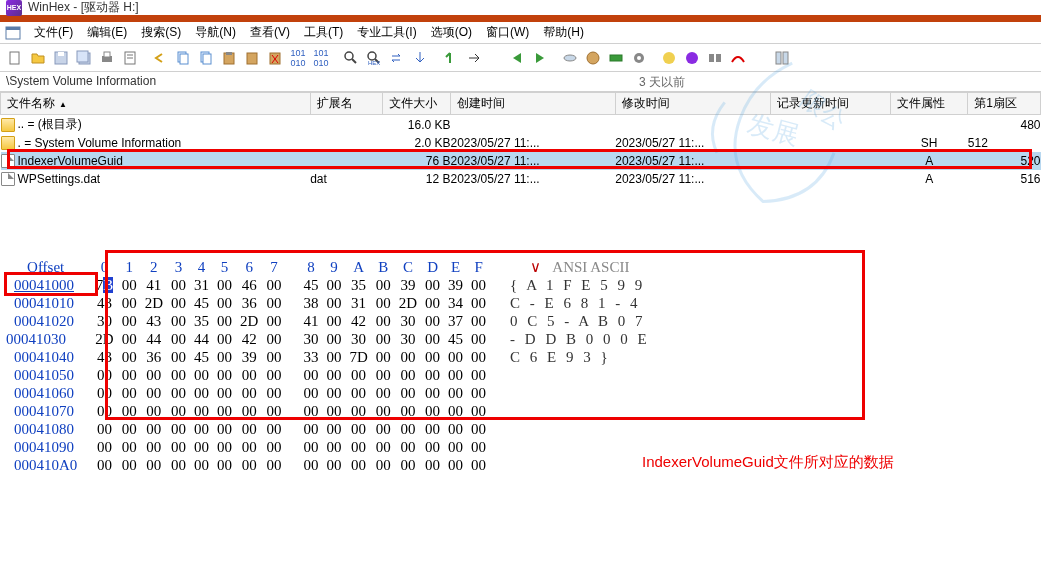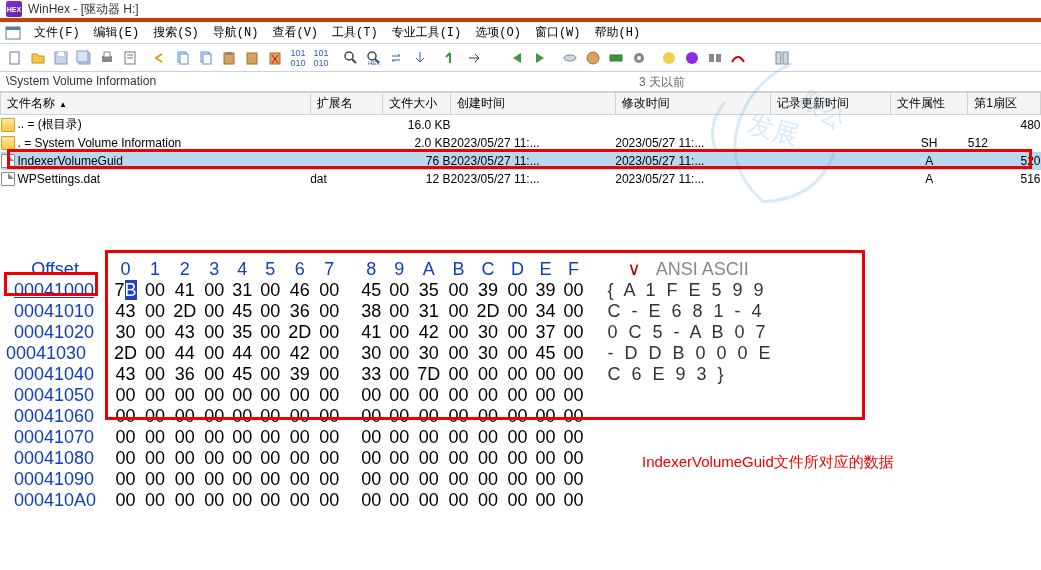--- a/index.html
+++ b/index.html
@@ -1,24 +1,24 @@
 <!DOCTYPE html>
 <html><head>
 <meta charset="utf-8">
 <style>
   * { box-sizing: border-box; margin: 0; padding: 0; }
   body { font-family: "Microsoft YaHei", Tahoma, Arial, sans-serif; font-size: 12px; background: #fff; width: 1041px; position: relative; }
   
-  .titlebar { display: flex; align-items: center; padding: 2px 6px; border-bottom: 4px solid #c2410c; height: 22px; }
+  .titlebar { display: flex; align-items: center; padding: 2px 6px; border-bottom: 7px solid #c2410c; height: 22px; }
   .app-icon { width: 16px; height: 16px; background: linear-gradient(135deg, #8a2be2 0%, #5b2d8c 100%); border-radius: 2px; margin-right: 6px; display:flex; align-items:center; justify-content:center; font-size:7px; color:#fff; font-weight:bold; }
   .title-text { font-size: 12px; color: #333; }
   
   .menubar { display: flex; align-items: center; padding: 2px 4px; border-bottom: 1px solid #d0d0d0; height: 22px; gap: 2px; }
   .menu-icon { width: 18px; height: 16px; display: inline-flex; align-items: center; justify-content: center; margin-right: 4px; }
-  .menu-item { padding: 2px 6px; font-size: 12px; color: #000; cursor: default; font-family: Liberation Mono, monospace; }
+  .menu-item { padding: 2px 6px; font-size: 12px; color: #000; cursor: default; }
   
   .toolbar { display: flex; align-items: center; padding: 2px 4px; border-bottom: 1px solid #d0d0d0; height: 28px; gap: 1px; }
   .tool-btn { width: 22px; height: 22px; display: inline-flex; align-items: center; justify-content: center; cursor: pointer; border: 1px solid transparent; }
   .tool-sep { width: 6px; height: 22px; }
   
   .pathbar { display: flex; align-items: flex-start; padding: 2px 6px; border-bottom: 1px solid #d0d0d0; height: 20px; }
   .path-text { font-size: 12px; color: #333; flex:1; }
   .path-time { font-size: 12px; color: #666; margin-left: auto; padding-right: 350px; }
   
   .file-table { width: 100%; border-collapse: collapse; }
@@ -35,21 +35,21 @@
   .col-sect { width: 75px; text-align: right; }
   .file-icon { display: inline-block; width: 14px; height: 14px; vertical-align: middle; margin-right: 3px; }
   .folder-ic { background: linear-gradient(#ffe9a8, #f5c842); border: 1px solid #d4a017; border-radius: 1px; }
   .file-ic { background: #fff; border: 1px solid #888; border-radius: 1px; position: relative; }
   .file-ic:after { content:""; position:absolute; top:0; right:0; border-width:3px; border-style:solid; border-color:#fff #fff #888 #888; }
   .sort-arrow { font-size: 8px; margin-left: 4px; }
   
   .red-row-annot { border: 3px solid #e00; position: absolute; left: 7px; width: 1025px; height: 20px; z-index: 5; pointer-events: none; }
   
   .hex-area { margin-top: 70px; position: relative; }
-  .hex-table { font-family: Liberation Sans, sans-serif; font-size: 18px; border-collapse: collapse; }
+  .hex-table { font-family: Liberation Serif, serif; font-size: 15px; border-collapse: collapse; }
   .hex-table td { padding: 0 4px; height: 18px; white-space: pre; }
   .hex-offset { color: #1040c0; }
   .hex-offset a { color: #1040c0; text-decoration: underline; }
   .hex-hdr { color: #1040c0; text-align: center; }
   .hex-byte { min-width: 20px; text-align: center; }
   .ascii-hdr { color: #888; padding-left: 40px !important; }
   .ascii-cell { color: #333; padding-left: 20px !important; letter-spacing: 3px; }
   .hex-sel { background: #2040d0; color: #fff; }
   .v-col { color: #b00; }
   

